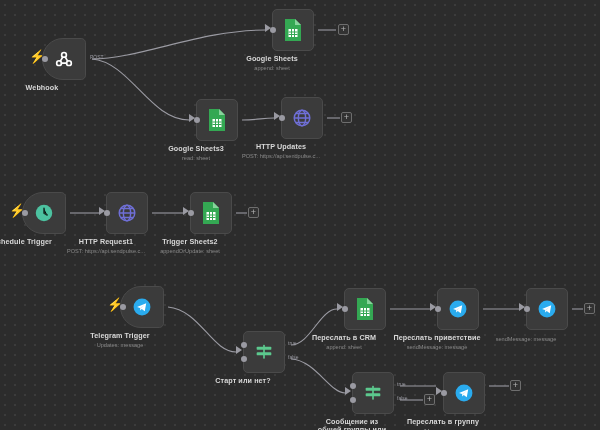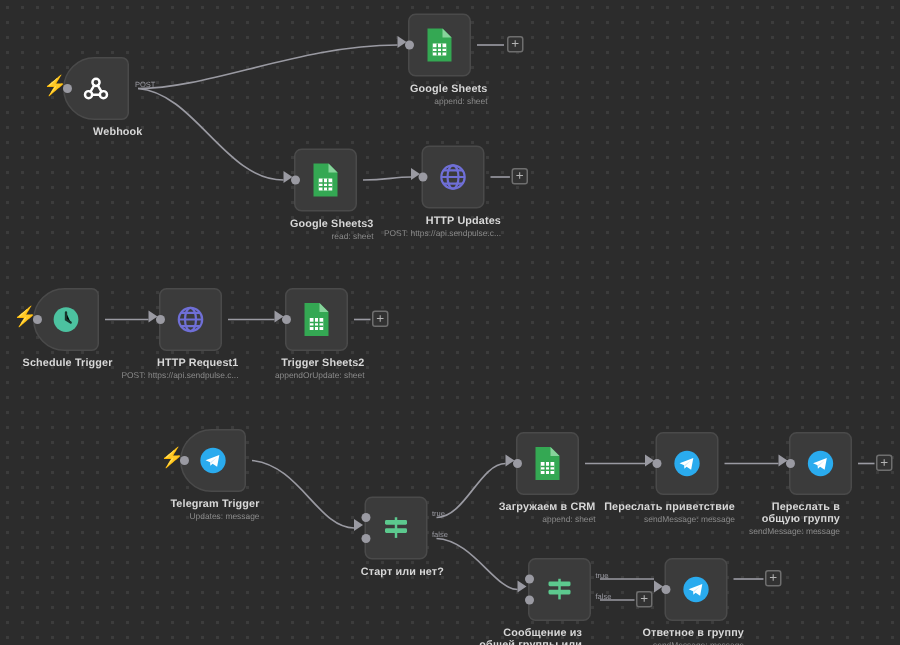--- a/index.html
+++ b/index.html
@@ -27,21 +27,21 @@
   }
   .node.trigger .box{
     border-radius:22px 5px 5px 22px;
     width:44px;
   }
   .labels{
     position:absolute;
     top:46px;left:50%;
     transform:translateX(-50%);
     width:106px;
-    text-align:right;
+    text-align:center;
     line-height:1.15;
   }
   .nm{
     font-size:7.2px;color:#d8d8d8;font-weight:bold;
     letter-spacing:.1px;display:block;
   }
   .sub{
     font-size:5.6px;color:#8a8a8a;display:block;margin-top:1.5px;
   }
   .dot-out{
@@ -297,21 +297,21 @@
         <path d="M2 1h10l6 6v16H2z" fill="#34a853"></path>
         <path d="M12 1l6 6h-6z" fill="#87d39b"></path>
         <rect x="5.5" y="11" width="9" height="8" fill="#ffffff"></rect>
         <g stroke="#34a853" stroke-width="1">
           <path d="M5.5 14h9M5.5 16.5h9M8.5 11v8M11.5 11v8"></path>
         </g>
       </svg>
     </div>
     <div class="dot-out"></div>
     <div class="labels">
-      <span class="nm">Загружаем в CRM</span>
+      <span class="nm">Переслать в CRM</span>
       <span class="sub">append: sheet</span>
     </div>
   </div>
 
   <div class="node" style="left:437px;top:288px;">
     <div class="arrow-in"></div>
     <div class="box">
       <svg class="icn" width="22" height="22" viewBox="0 0 24 24">
         <circle cx="12" cy="12" r="9.2" fill="#2aabee"></circle>
         <path d="M6.6 11.9l10-3.9-1.6 8.6-3.3-2.3-1.6 1.5-.2-2.6z" fill="#ffffff"></path>
@@ -329,21 +329,20 @@
     <div class="arrow-in"></div>
     <div class="box">
       <svg class="icn" width="22" height="22" viewBox="0 0 24 24">
         <circle cx="12" cy="12" r="9.2" fill="#2aabee"></circle>
         <path d="M6.6 11.9l10-3.9-1.6 8.6-3.3-2.3-1.6 1.5-.2-2.6z" fill="#ffffff"></path>
         <path d="M9.9 13.2l5.1-3.6-4.6 4.6z" fill="#cfe9f8"></path>
       </svg>
     </div>
     <div class="dot-out"></div>
     <div class="labels" style="width:68px;">
-      <span class="nm">Переслать в общую группу</span>
       <span class="sub">sendMessage: message</span>
     </div>
   </div>
 
   <div class="node" style="left:352px;top:372px;">
     <div class="arrow-in"></div>
     <div class="box">
       <svg class="icn" width="22" height="22" viewBox="0 0 24 24">
         <g fill="#5cc98e">
           <rect x="4" y="6.2" width="16" height="3.4" rx="1"></rect>
@@ -365,21 +364,21 @@
     <div class="arrow-in"></div>
     <div class="box">
       <svg class="icn" width="22" height="22" viewBox="0 0 24 24">
         <circle cx="12" cy="12" r="9.2" fill="#2aabee"></circle>
         <path d="M6.6 11.9l10-3.9-1.6 8.6-3.3-2.3-1.6 1.5-.2-2.6z" fill="#ffffff"></path>
         <path d="M9.9 13.2l5.1-3.6-4.6 4.6z" fill="#cfe9f8"></path>
       </svg>
     </div>
     <div class="dot-out"></div>
     <div class="labels">
-      <span class="nm">Ответное в группу</span>
+      <span class="nm">Переслать в группу</span>
       <span class="sub">sendMessage: message</span>
     </div>
   </div>
 
   <div class="plus" style="left:338px;top:24px;">
     <span>+</span>
   </div>
   <div class="plus" style="left:341px;top:112px;">
     <span>+</span>
   </div>

